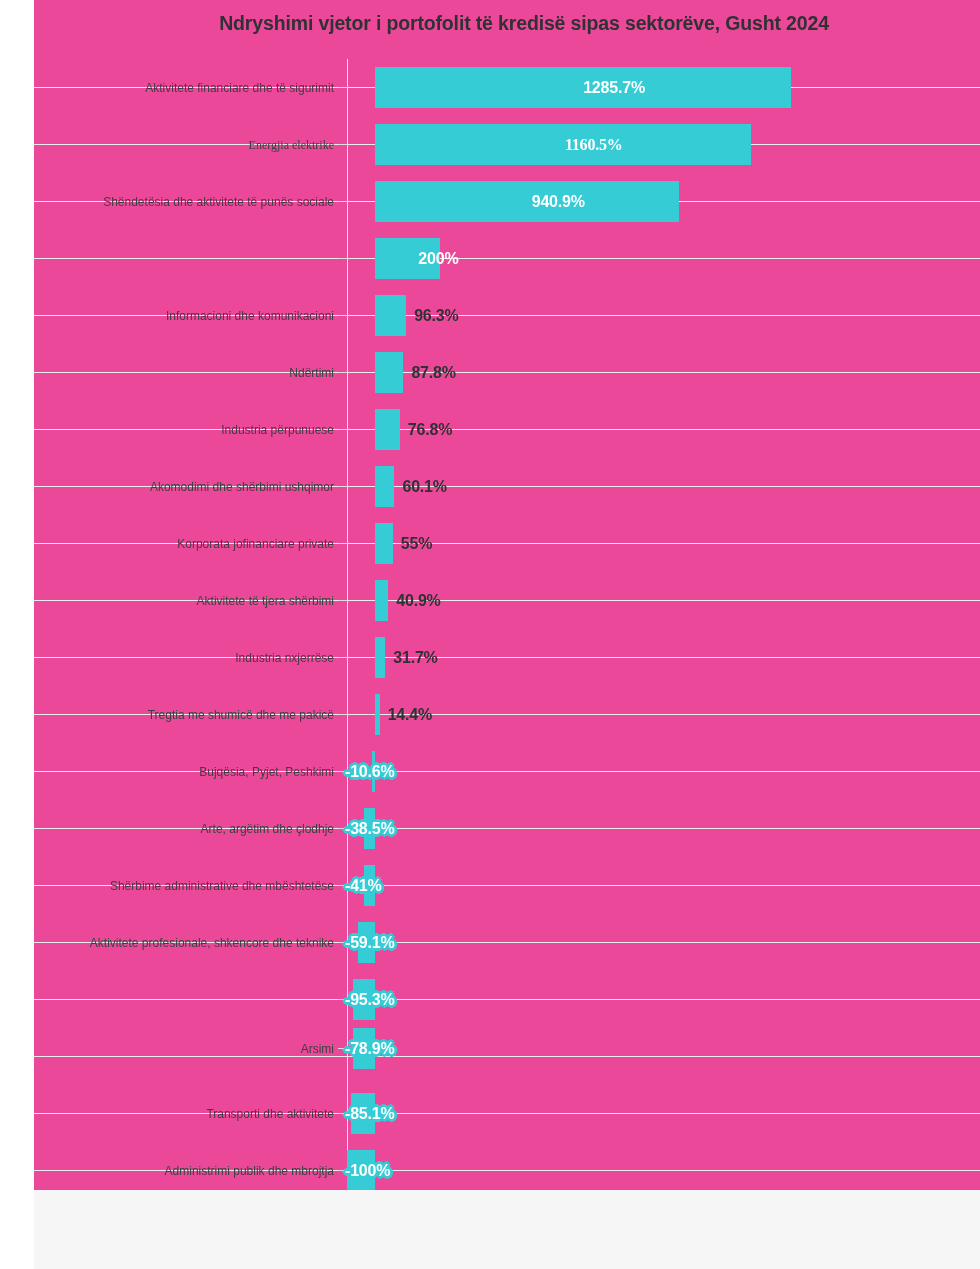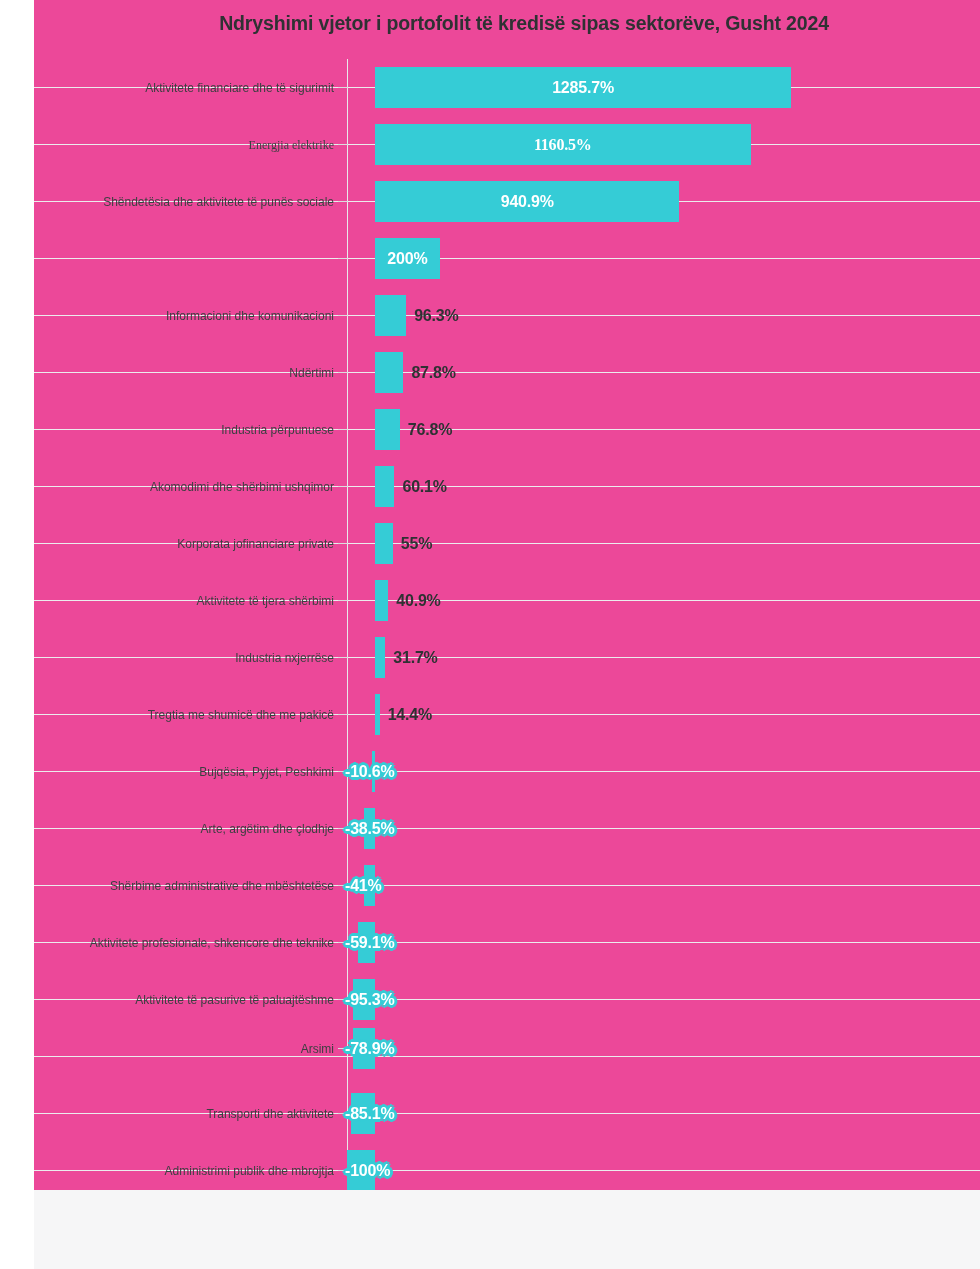--- a/index.html
+++ b/index.html
@@ -119,20 +119,21 @@
     align-items: center;
     font-size: 16px;
     font-weight: 700;
     white-space: nowrap;
     letter-spacing: -0.2px;
   }
 
   
   .bar-label.inside {
     color: #ffffff;
+    padding-left: 31px;
   }
   
   .bar-label.outside {
     color: #2f3133;
   }
   
   .bar-label.neg {
     color: #ffffff;
     text-shadow:
       -2px -2px 0 #35ccd6,  2px -2px 0 #35ccd6,
@@ -274,21 +275,20 @@
           <div class="bar" style="background: rgb(53, 204, 214); left: 329.52px; width: 11.48px;"></div>
           <div class="bar-label neg" style="left: 311px;">-41%</div>
         </div>
         <div class="row" style="top: 855px;">
           <div class="cat-label">Aktivitete profesionale, shkencore dhe teknike</div>
           <div class="tick-stub"></div>
           <div class="bar" style="background: rgb(53, 204, 214); left: 324.452px; width: 16.548px;"></div>
           <div class="bar-label neg" style="left: 311px;">-59.1%</div>
         </div>
         <div class="row" style="top: 912px;">
-          <div class="cat-label">Aktivitete të pasurive të paluajtëshme</div>
           <div class="tick-stub"></div>
           <div class="bar" style="background: rgb(53, 204, 214); left: 318.964px; width: 22.036px;"></div>
           <div class="bar-label neg" style="left: 311px;">-95.3%</div>
         </div>
         <div class="row" style="top: 961px; padding-left: 19px;">
           <div class="cat-label">Arsimi</div>
           <div class="tick-stub"></div>
           <div class="bar" style="background: rgb(53, 204, 214); left: 318.908px; width: 22.092px;"></div>
           <div class="bar-label neg" style="left: 311px;">-78.9%</div>
         </div>

